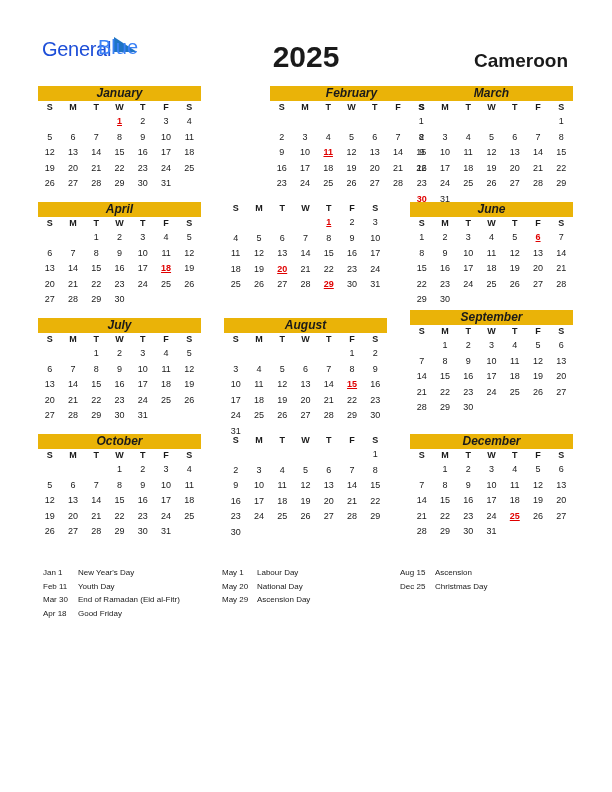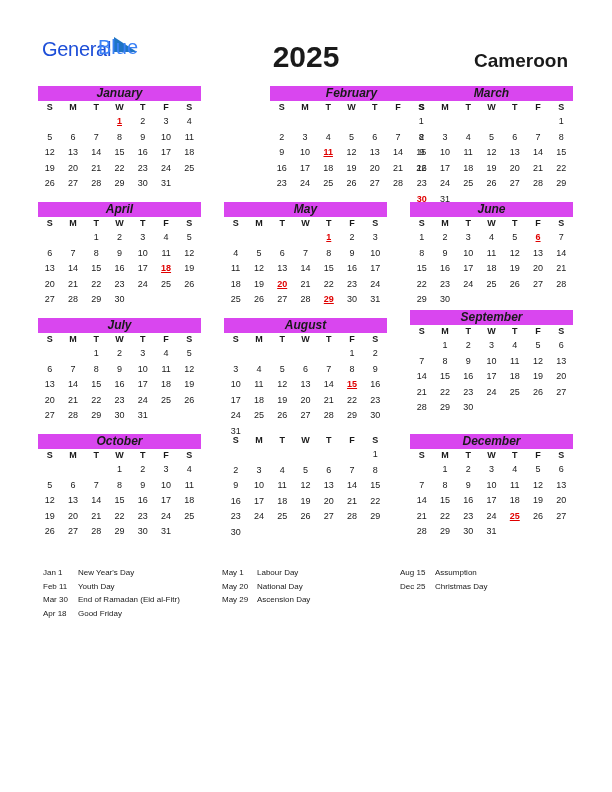--- a/index.html
+++ b/index.html
@@ -4,21 +4,21 @@
 <style>
   html, body { margin:0; padding:0; background:#ffffff; }
   body { width:612px; height:792px; position:relative; font-family:"Liberation Sans", sans-serif; color:#1a1a1a; overflow:hidden; }
   .logo { position:absolute; left:42px; top:34px; width:110px; height:40px; }
   .logo .g { position:absolute; left:0; top:4px; font-size:20px; color:#1d4ed8; letter-spacing:-0.3px; }
   .logo .b { position:absolute; left:56px; top:2px; font-size:20px; color:#3b82f6; }
   .logo .tri { position:absolute; left:72px; top:3px; width:0; height:0; border-left:23px solid #1f74c4; border-top:15px solid transparent; }
   .year { position:absolute; left:0; width:612px; top:40px; text-align:center; font-size:30px; font-weight:bold; }
   .country { position:absolute; right:44px; top:50px; font-size:19px; font-weight:bold; }
   .month { position:absolute; width:163px; }
-  .mhead { background:#d946ef; height:15px; line-height:15px; text-align:center; font-size:12px; font-weight:bold; font-style:italic; }
+  .mhead { background:#eab308; height:15px; line-height:15px; text-align:center; font-size:12px; font-weight:bold; font-style:italic; }
   .grid { display:grid; grid-template-columns:repeat(7, 1fr); }
   .grid span { text-align:center; font-size:9px; height:15.5px; line-height:15.5px; }
   .grid span.dow { font-weight:bold; height:13px; line-height:13px; }
   .grid span.hol { color:#e00000; font-weight:bold; text-decoration:underline; }
   .holidays { position:absolute; top:566px; font-size:8px; }
   .holidays .row { display:flex; height:13.5px; line-height:13.5px; }
   .holidays .d { width:35px; }
 </style>
 </head>
 <body>
@@ -211,21 +211,20 @@
         <span>24</span>
         <span>25</span>
         <span>26</span>
         <span>27</span>
         <span>28</span>
         <span>29</span>
         <span>30</span>
       </div>
     </div>
     <div class="month" style="left: 224px; top: 202px;">
-      <div class="mhead">May</div>
       <div class="grid">
         <span class="dow">S</span>
         <span class="dow">M</span>
         <span class="dow">T</span>
         <span class="dow">W</span>
         <span class="dow">T</span>
         <span class="dow">F</span>
         <span class="dow">S</span>
         <span></span>
         <span></span>
@@ -609,20 +608,20 @@
         <span>National Day</span>
       </div>
       <div class="row">
         <span class="d">May 29</span>
         <span>Ascension Day</span>
       </div>
     </div>
     <div class="holidays" style="left: 400px;">
       <div class="row">
         <span class="d">Aug 15</span>
-        <span>Assumption</span>
+        <span>Ascension</span>
       </div>
       <div class="row">
         <span class="d">Dec 25</span>
         <span>Christmas Day</span>
       </div>
     </div>
   </div>
 
 </body></html>

